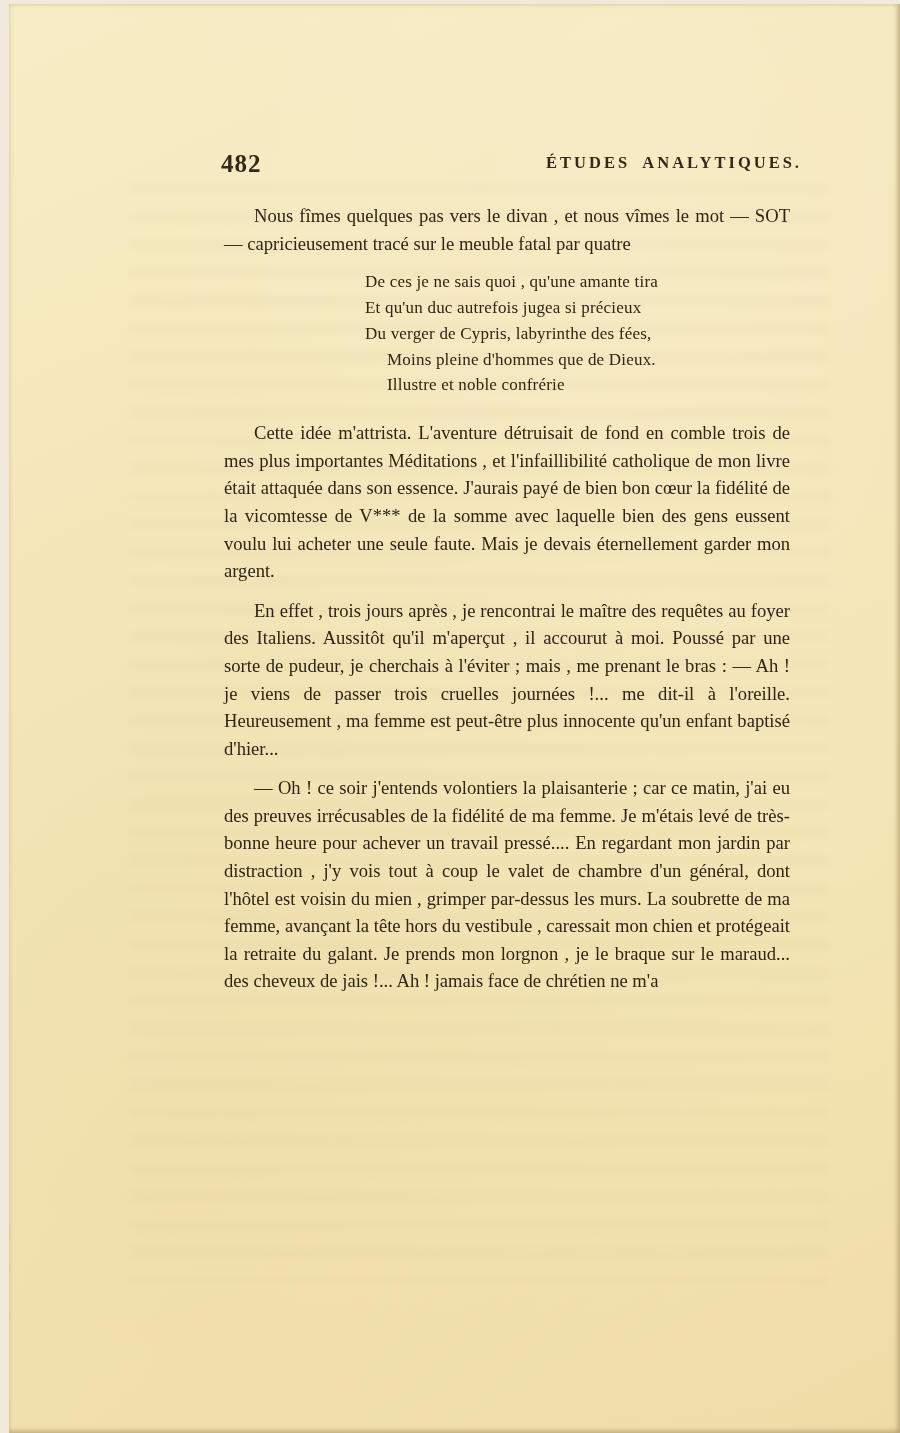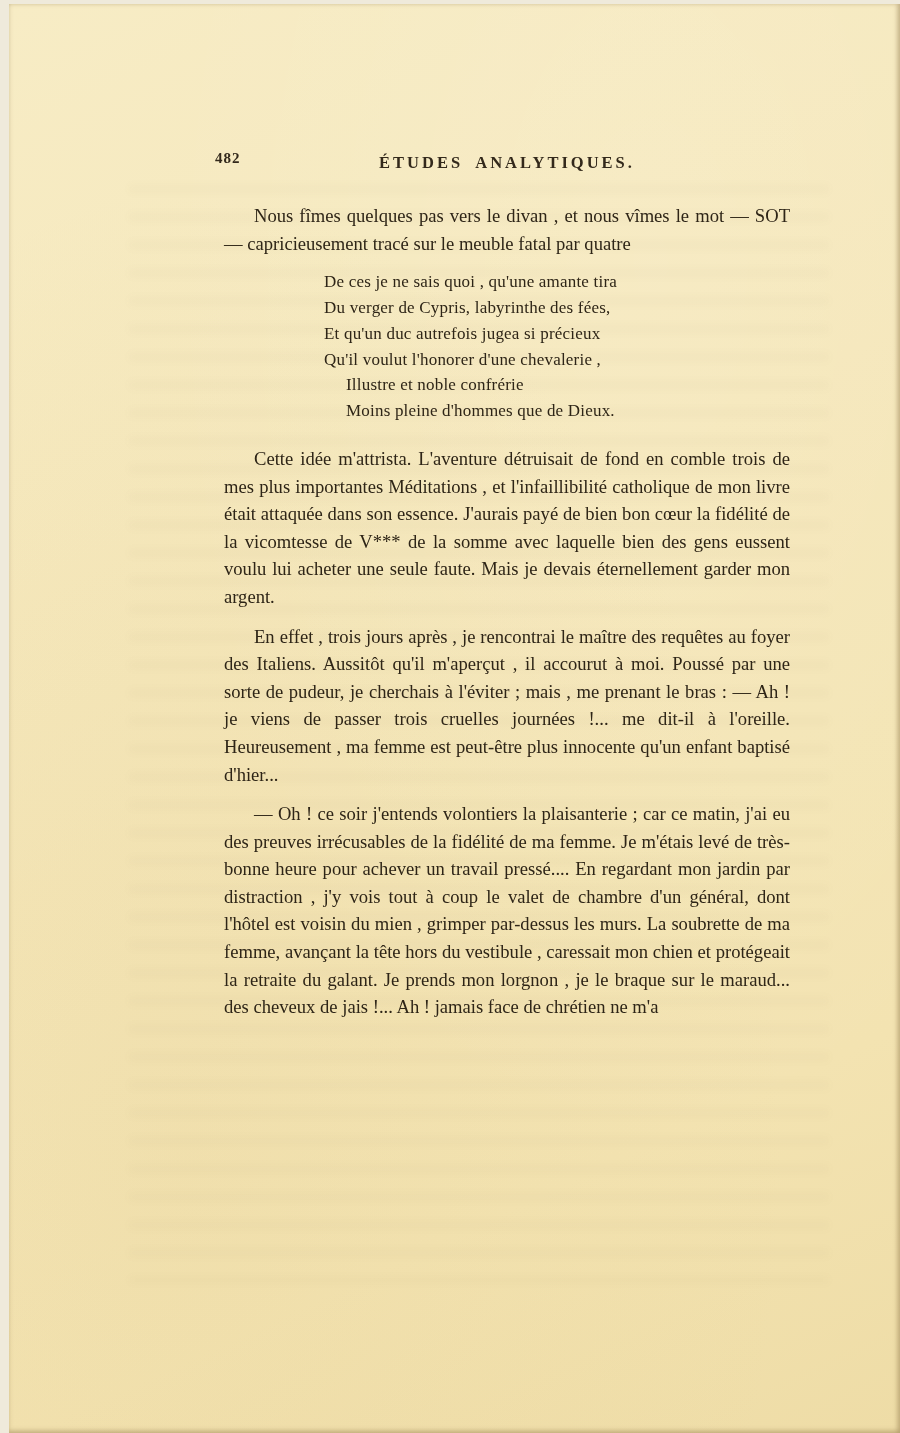--- a/index.html
+++ b/index.html
@@ -29,26 +29,26 @@
     opacity: .5;
     pointer-events: none;
   }
   .header {
     position: absolute;
     left: 203px; top: 146px; width: 590px;
     height: 26px;
     color: #33291b;
   }
   .page-number {
-    position: absolute; left: 3px; top: 0;
-    font-size: 15px; font-weight: bold; letter-spacing: 1px; text-align: center;
+    position: absolute; left: 9px; top: 0;
+    font-size: 25px; font-weight: bold; letter-spacing: 1px; text-align: center;
   }
   .running-title {
     position: absolute; left: 0; right: 0; top: 3px;
-    text-align: center;
+    text-align: right;
     font-size: 16.5px; font-weight: bold;
     letter-spacing: 3px;
     word-spacing: 6px;
   }
   .text-block {
     position: absolute;
     left: 203px; top: 186px; width: 590px;
     color: #2e2517;
     font-size: 18.6px;
     line-height: 27.6px;
@@ -57,41 +57,40 @@
     margin: 12px;
     text-indent: 30px;
     text-align: justify;
   }
   .verse {
     margin: 11px 0 21px 112px;
     font-size: 17px;
     line-height: 25.8px;
     letter-spacing: .2px;
   }
-  .verse-line { white-space: nowrap; }
+  .verse-line { white-space: nowrap; margin-left: 41px; }
   .verse-line.indented { padding-left: 22px; }
 </style>
 </head>
 <body>
 
 <div class="page">
   <div class="bleed"></div>
 
   <div class="header">
     <span class="page-number">482</span>
     <span class="running-title">ÉTUDES ANALYTIQUES.</span>
   </div>
 
   <div class="text-block">
       <p class="para">Nous fîmes quelques pas vers le divan , et nous vîmes le mot — SOT — capricieusement tracé sur le meuble fatal par quatre</p>
       <div class="verse">
         <div class="verse-line">De ces je ne sais quoi , qu'une amante tira</div>
+        <div class="verse-line">Et qu'un duc autrefois jugea si précieux</div>
         <div class="verse-line">Du verger de Cypris, labyrinthe des fées,</div>
-        <div class="verse-line">Et qu'un duc autrefois jugea si précieux</div>
-        <div class="verse-line">Qu'il voulut l'honorer d'une chevalerie ,</div>
+        <div class="verse-line indented">Moins pleine d'hommes que de Dieux.</div>
         <div class="verse-line indented">Illustre et noble confrérie</div>
-        <div class="verse-line indented">Moins pleine d'hommes que de Dieux.</div>
       </div>
       <p class="para">Cette idée m'attrista. L'aventure détruisait de fond en comble trois de mes plus importantes Méditations , et l'infaillibilité catholique de mon livre était attaquée dans son essence. J'aurais payé de bien bon cœur la fidélité de la vicomtesse de V*** de la somme avec laquelle bien des gens eussent voulu lui acheter une seule faute. Mais je devais éternellement garder mon argent.</p>
       <p class="para">En effet , trois jours après , je rencontrai le maître des requêtes au foyer des Italiens. Aussitôt qu'il m'aperçut , il accourut à moi. Poussé par une sorte de pudeur, je cherchais à l'éviter ; mais , me prenant le bras : — Ah ! je viens de passer trois cruelles journées !... me dit-il à l'oreille. Heureusement , ma femme est peut-être plus innocente qu'un enfant baptisé d'hier...</p>
       <p class="para">— Oh ! ce soir j'entends volontiers la plaisanterie ; car ce matin, j'ai eu des preuves irrécusables de la fidélité de ma femme. Je m'étais levé de très-bonne heure pour achever un travail pressé.... En regardant mon jardin par distraction , j'y vois tout à coup le valet de chambre d'un général, dont l'hôtel est voisin du mien , grimper par-dessus les murs. La soubrette de ma femme, avançant la tête hors du vestibule , caressait mon chien et protégeait la retraite du galant. Je prends mon lorgnon , je le braque sur le maraud... des cheveux de jais !... Ah ! jamais face de chrétien ne m'a</p>
     </div>
 </div>
 
 </body></html>

